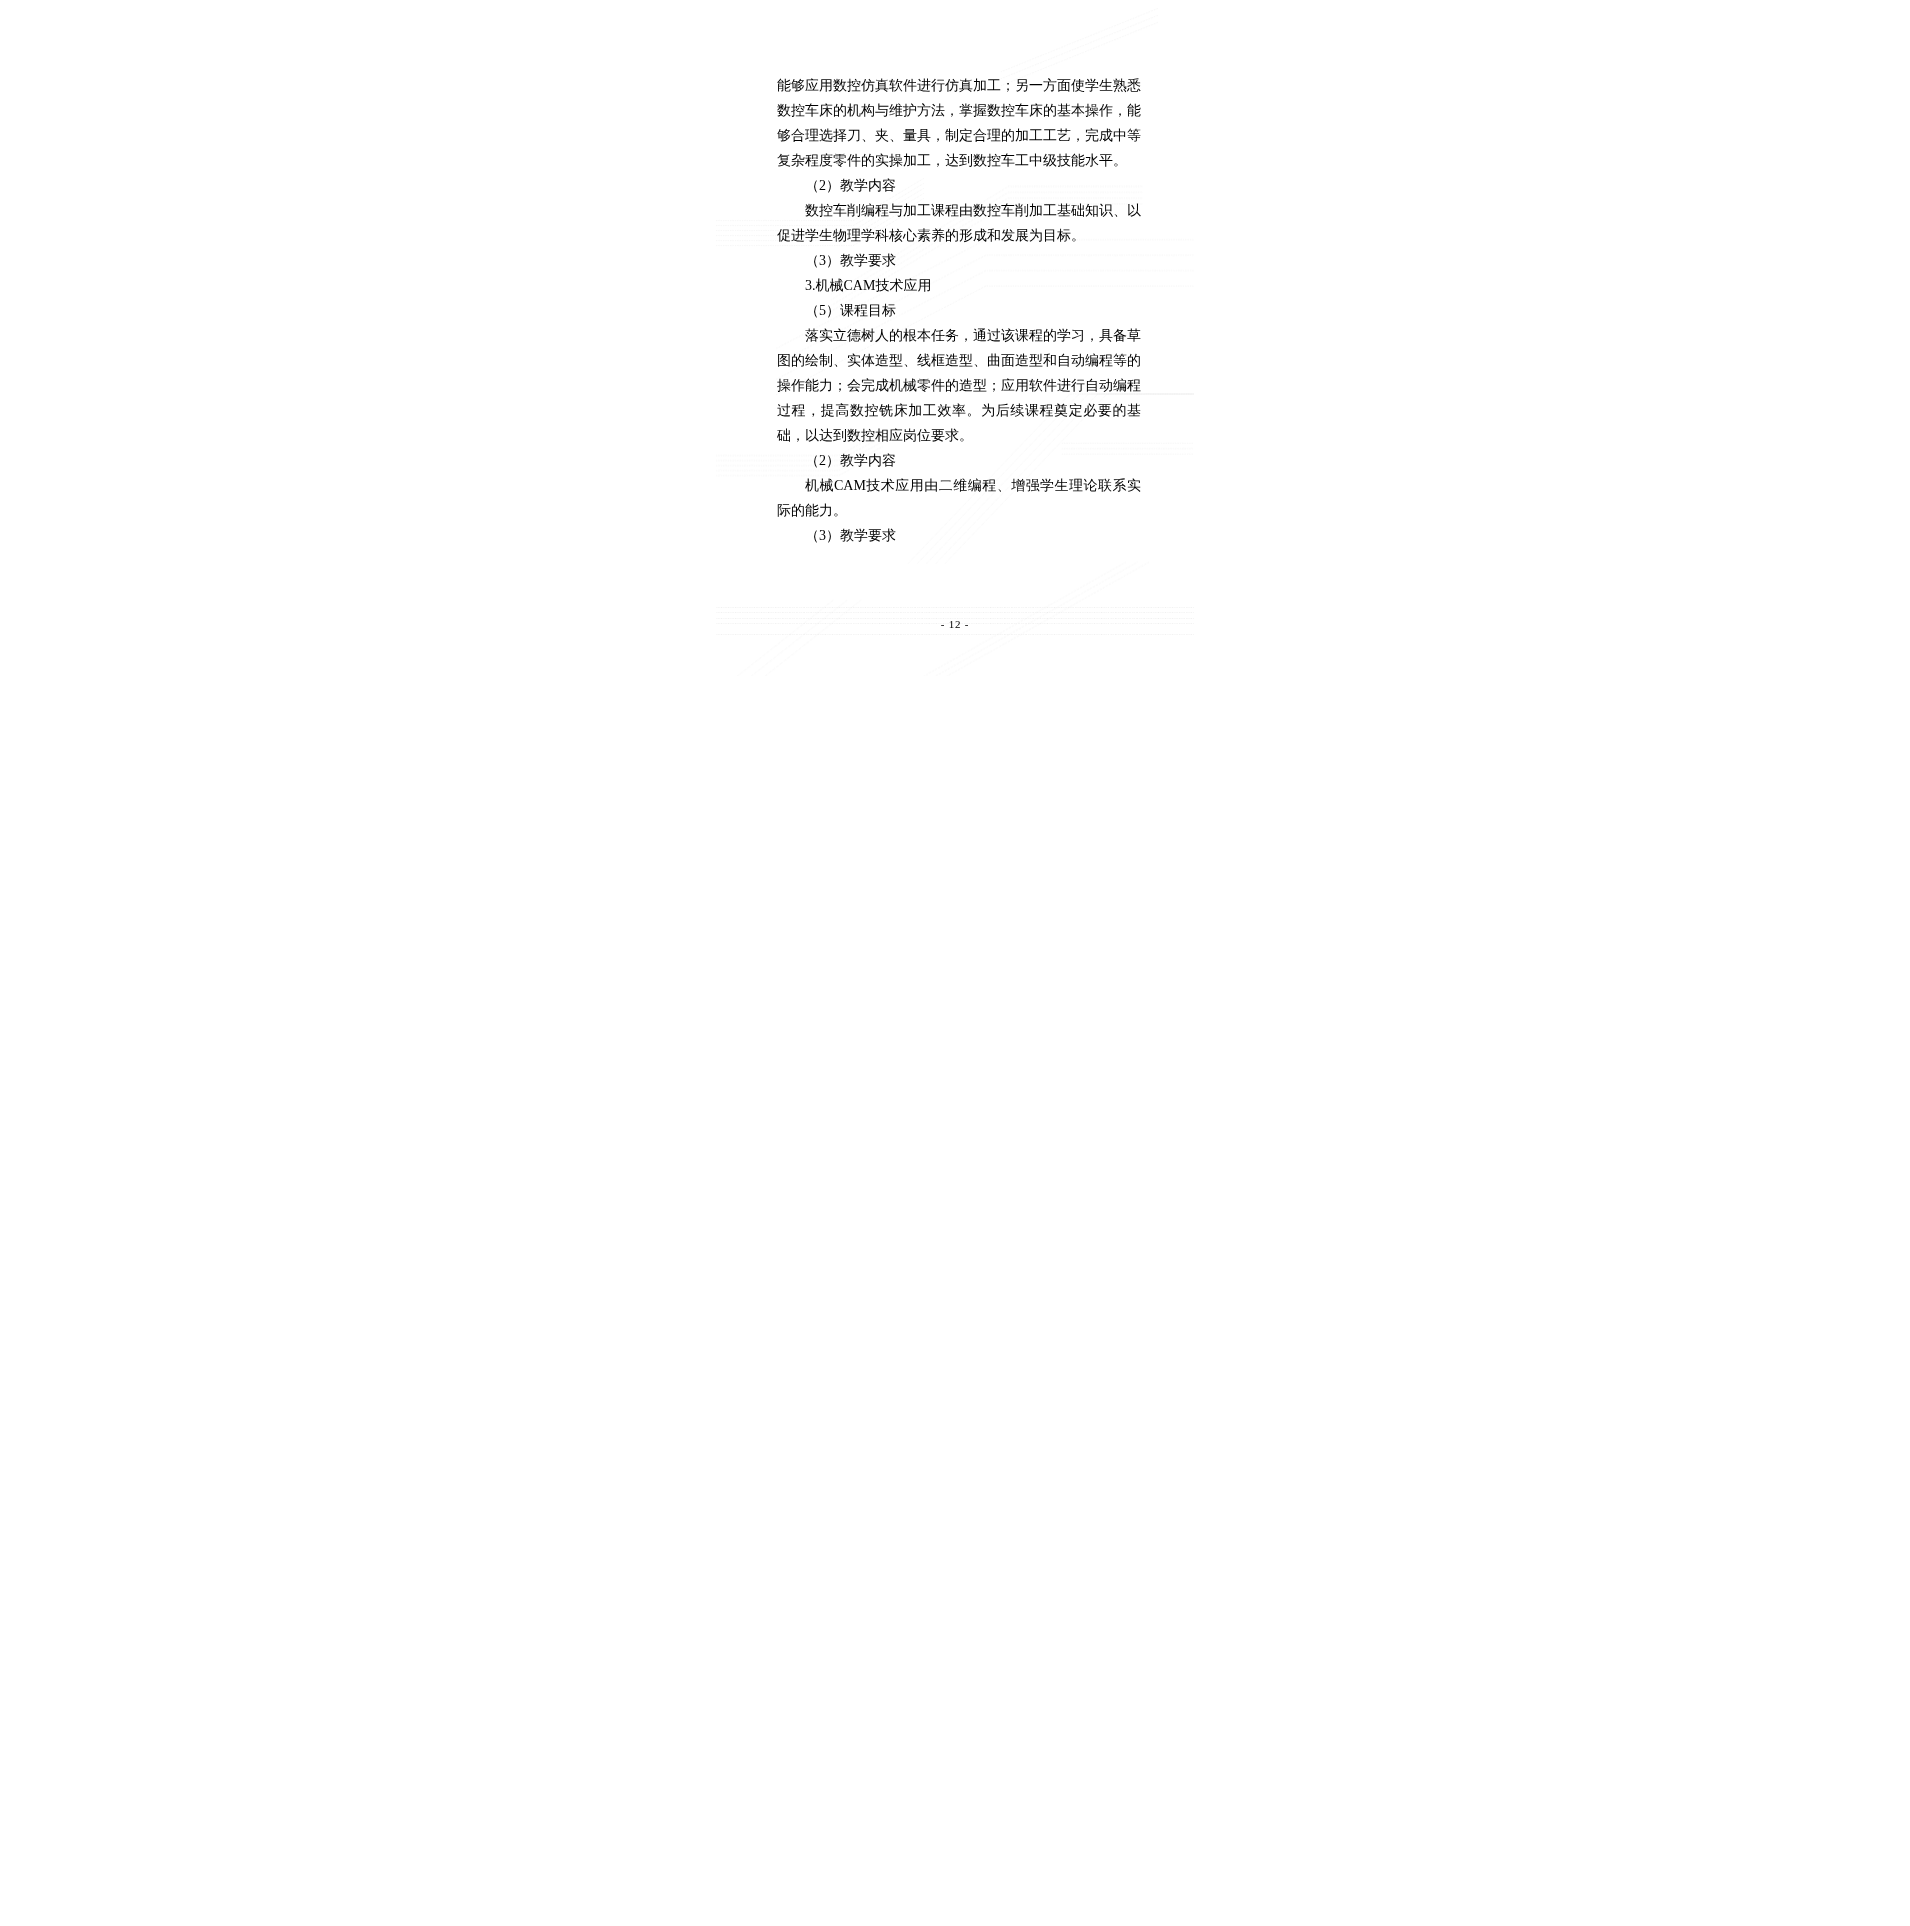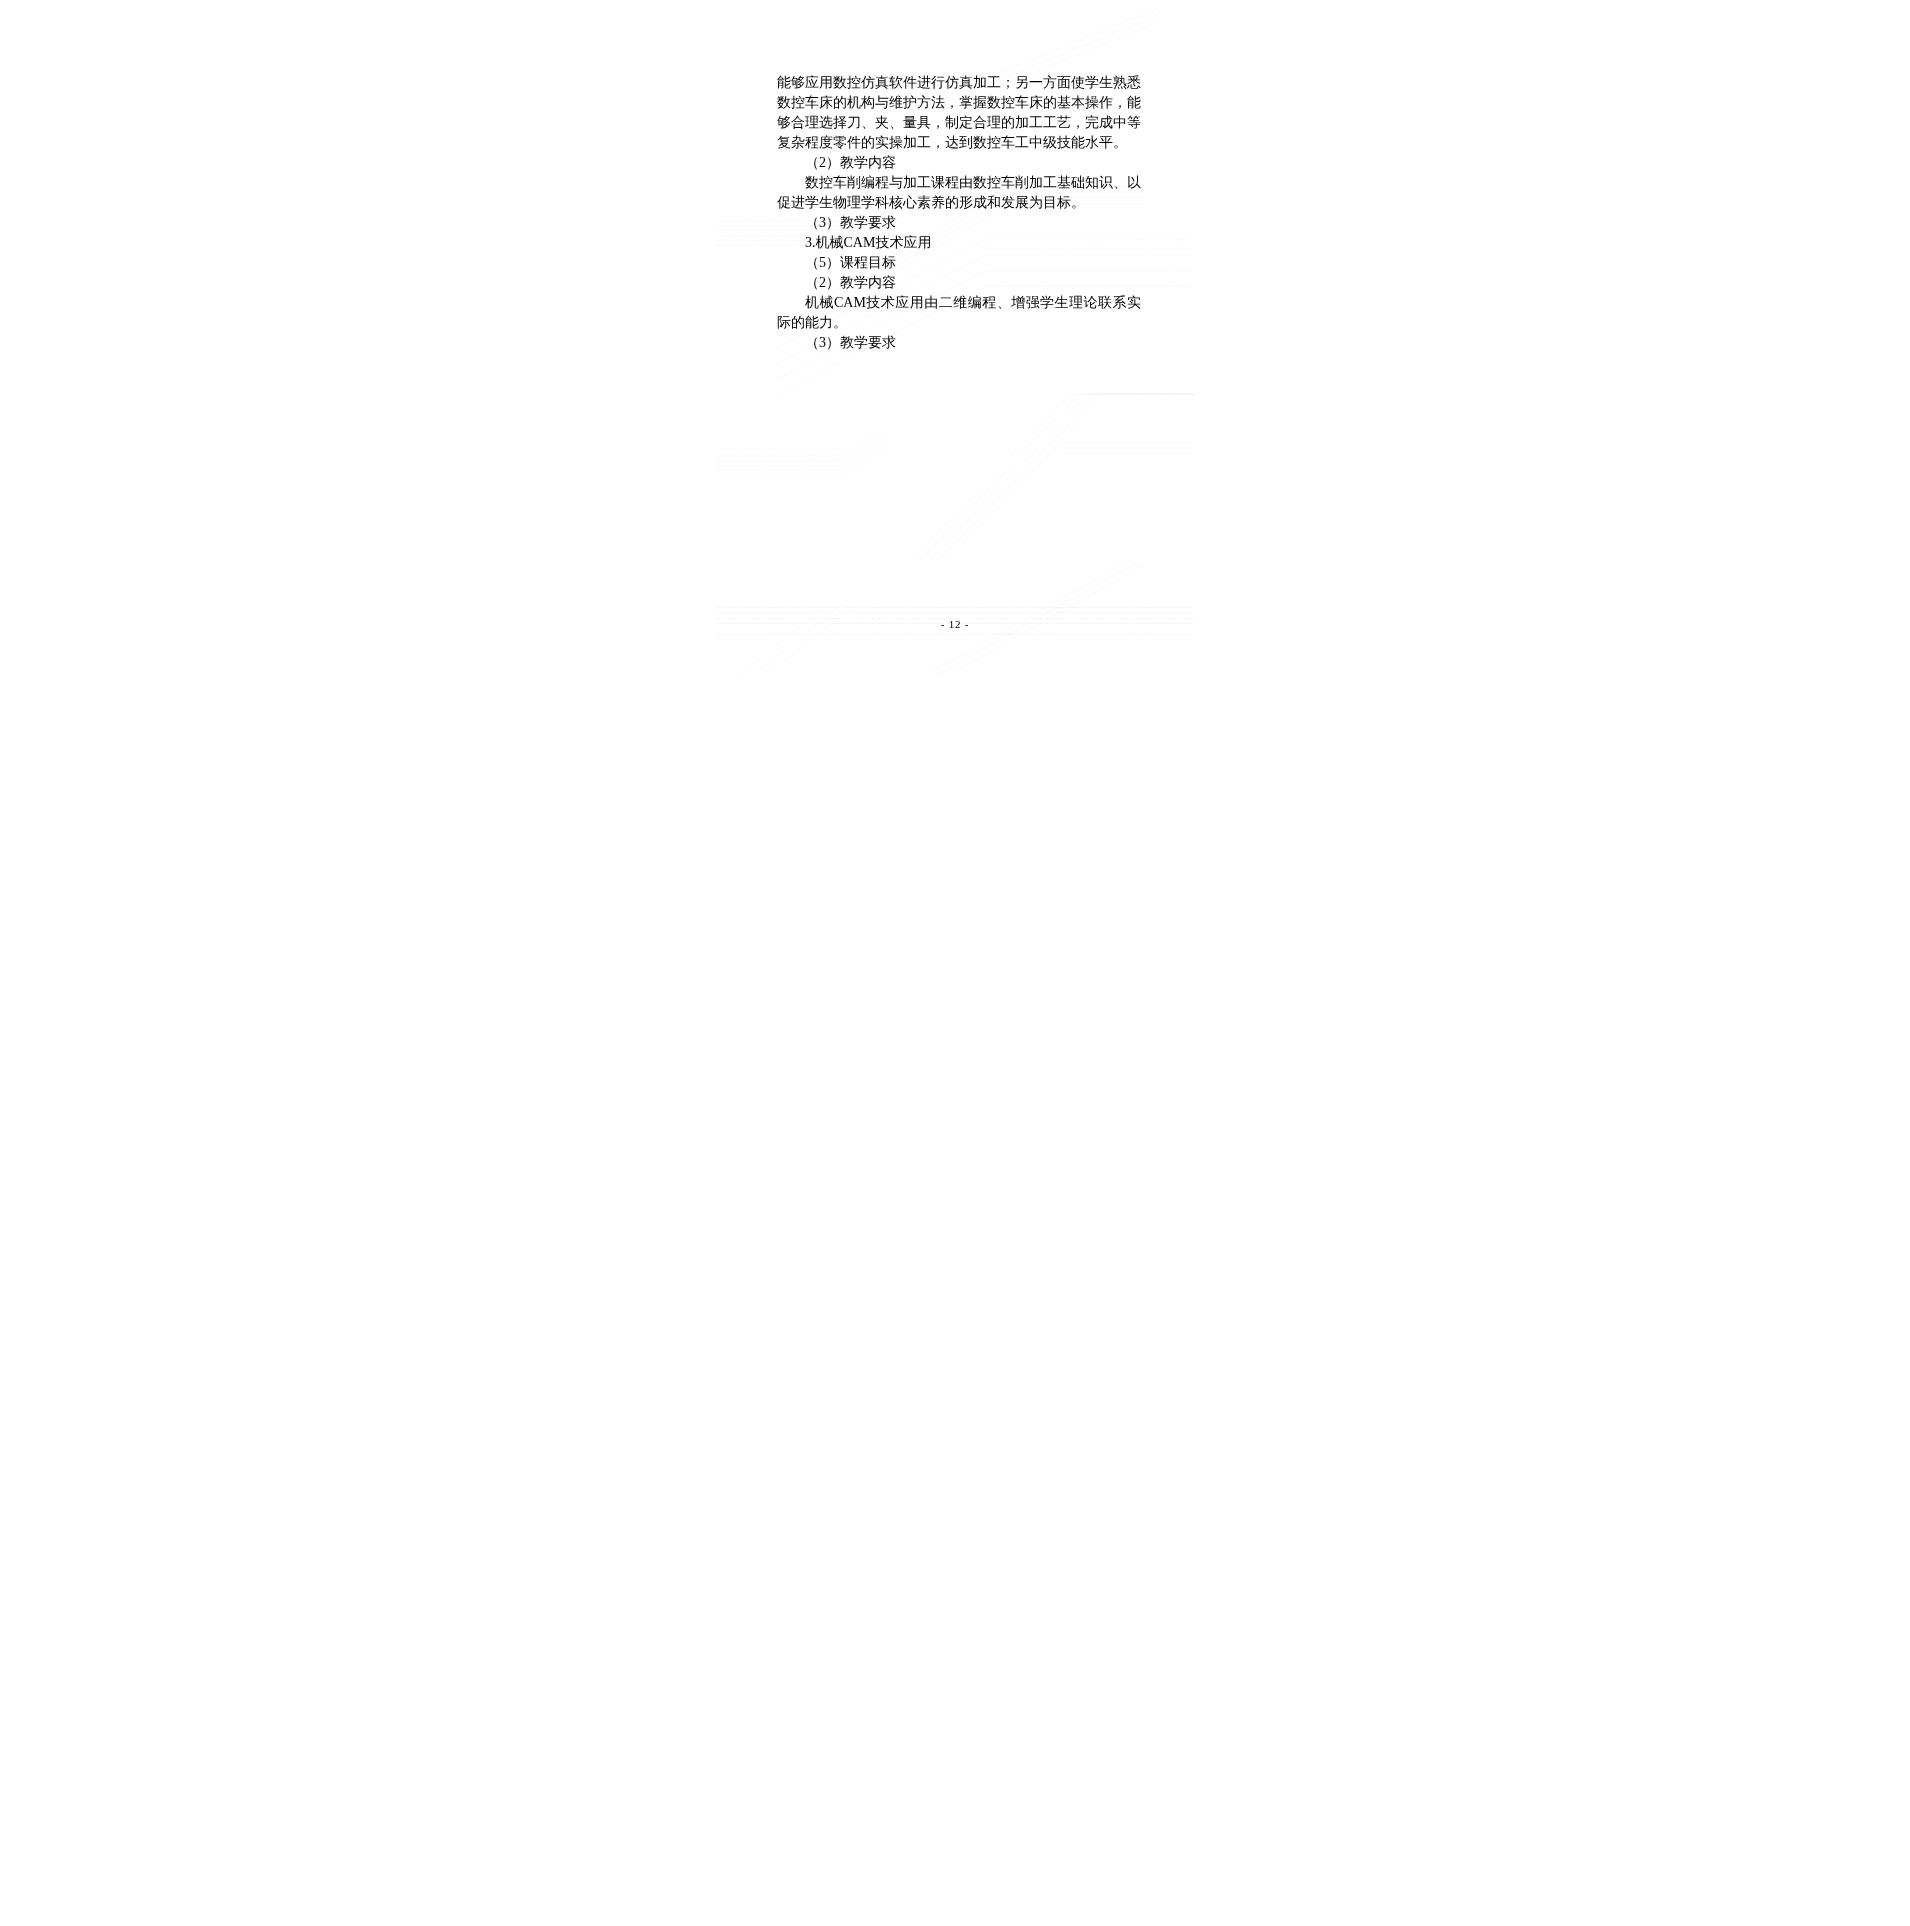--- a/index.html
+++ b/index.html
@@ -25,21 +25,21 @@
     height: 676px;
     z-index: 0;
   }
   .content {
     position: absolute;
     left: 61px;
     top: 73px;
     width: 364px;
     z-index: 1;
     font-size: 14px;
-    line-height: 20px;
+    line-height: 25px;
     text-align: justify;
     text-justify: inter-ideograph;
   }
   .para {
     margin: 0;
     word-break: break-all;
   }
   .indent {
     text-indent: 2em;
   }
@@ -122,20 +122,21 @@
     </g>
   </svg>
 
   <main class="content">
     <p class="para">能够应用数控仿真软件进行仿真加工；另一方面使学生熟悉数控车床的机构与维护方法，掌握数控车床的基本操作，能够合理选择刀、夹、量具，制定合理的加工工艺，完成中等复杂程度零件的实操加工，达到数控车工中级技能水平。</p>
     <p class="para indent">（2）教学内容</p>
     <p class="para indent">数控车削编程与加工课程由数控车削加工基础知识、以促进学生物理学科核心素养的形成和发展为目标。</p>
     <p class="para indent">（3）教学要求</p>
     <p class="para indent heading">3.机械CAM技术应用</p>
     <p class="para indent">（5）课程目标</p>
+    <p class="para indent">落实立德树人的根本任务，通过该课程的学习，具备草图的绘制、实体造型、线框造型、曲面造型和自动编程等的操作能力；会完成机械零件的造型；应用软件进行自动编程过程，提高数控铣床加工效率。为后续课程奠定必要的基础，以达到数控相应岗位要求。</p>
     <p class="para indent">（2）教学内容</p>
     <p class="para indent">机械CAM技术应用由二维编程、增强学生理论联系实际的能力。</p>
     <p class="para indent">（3）教学要求</p>
   </main>
 
   <footer class="pagenum">- 12 -</footer>
 
 </div>
 
 

